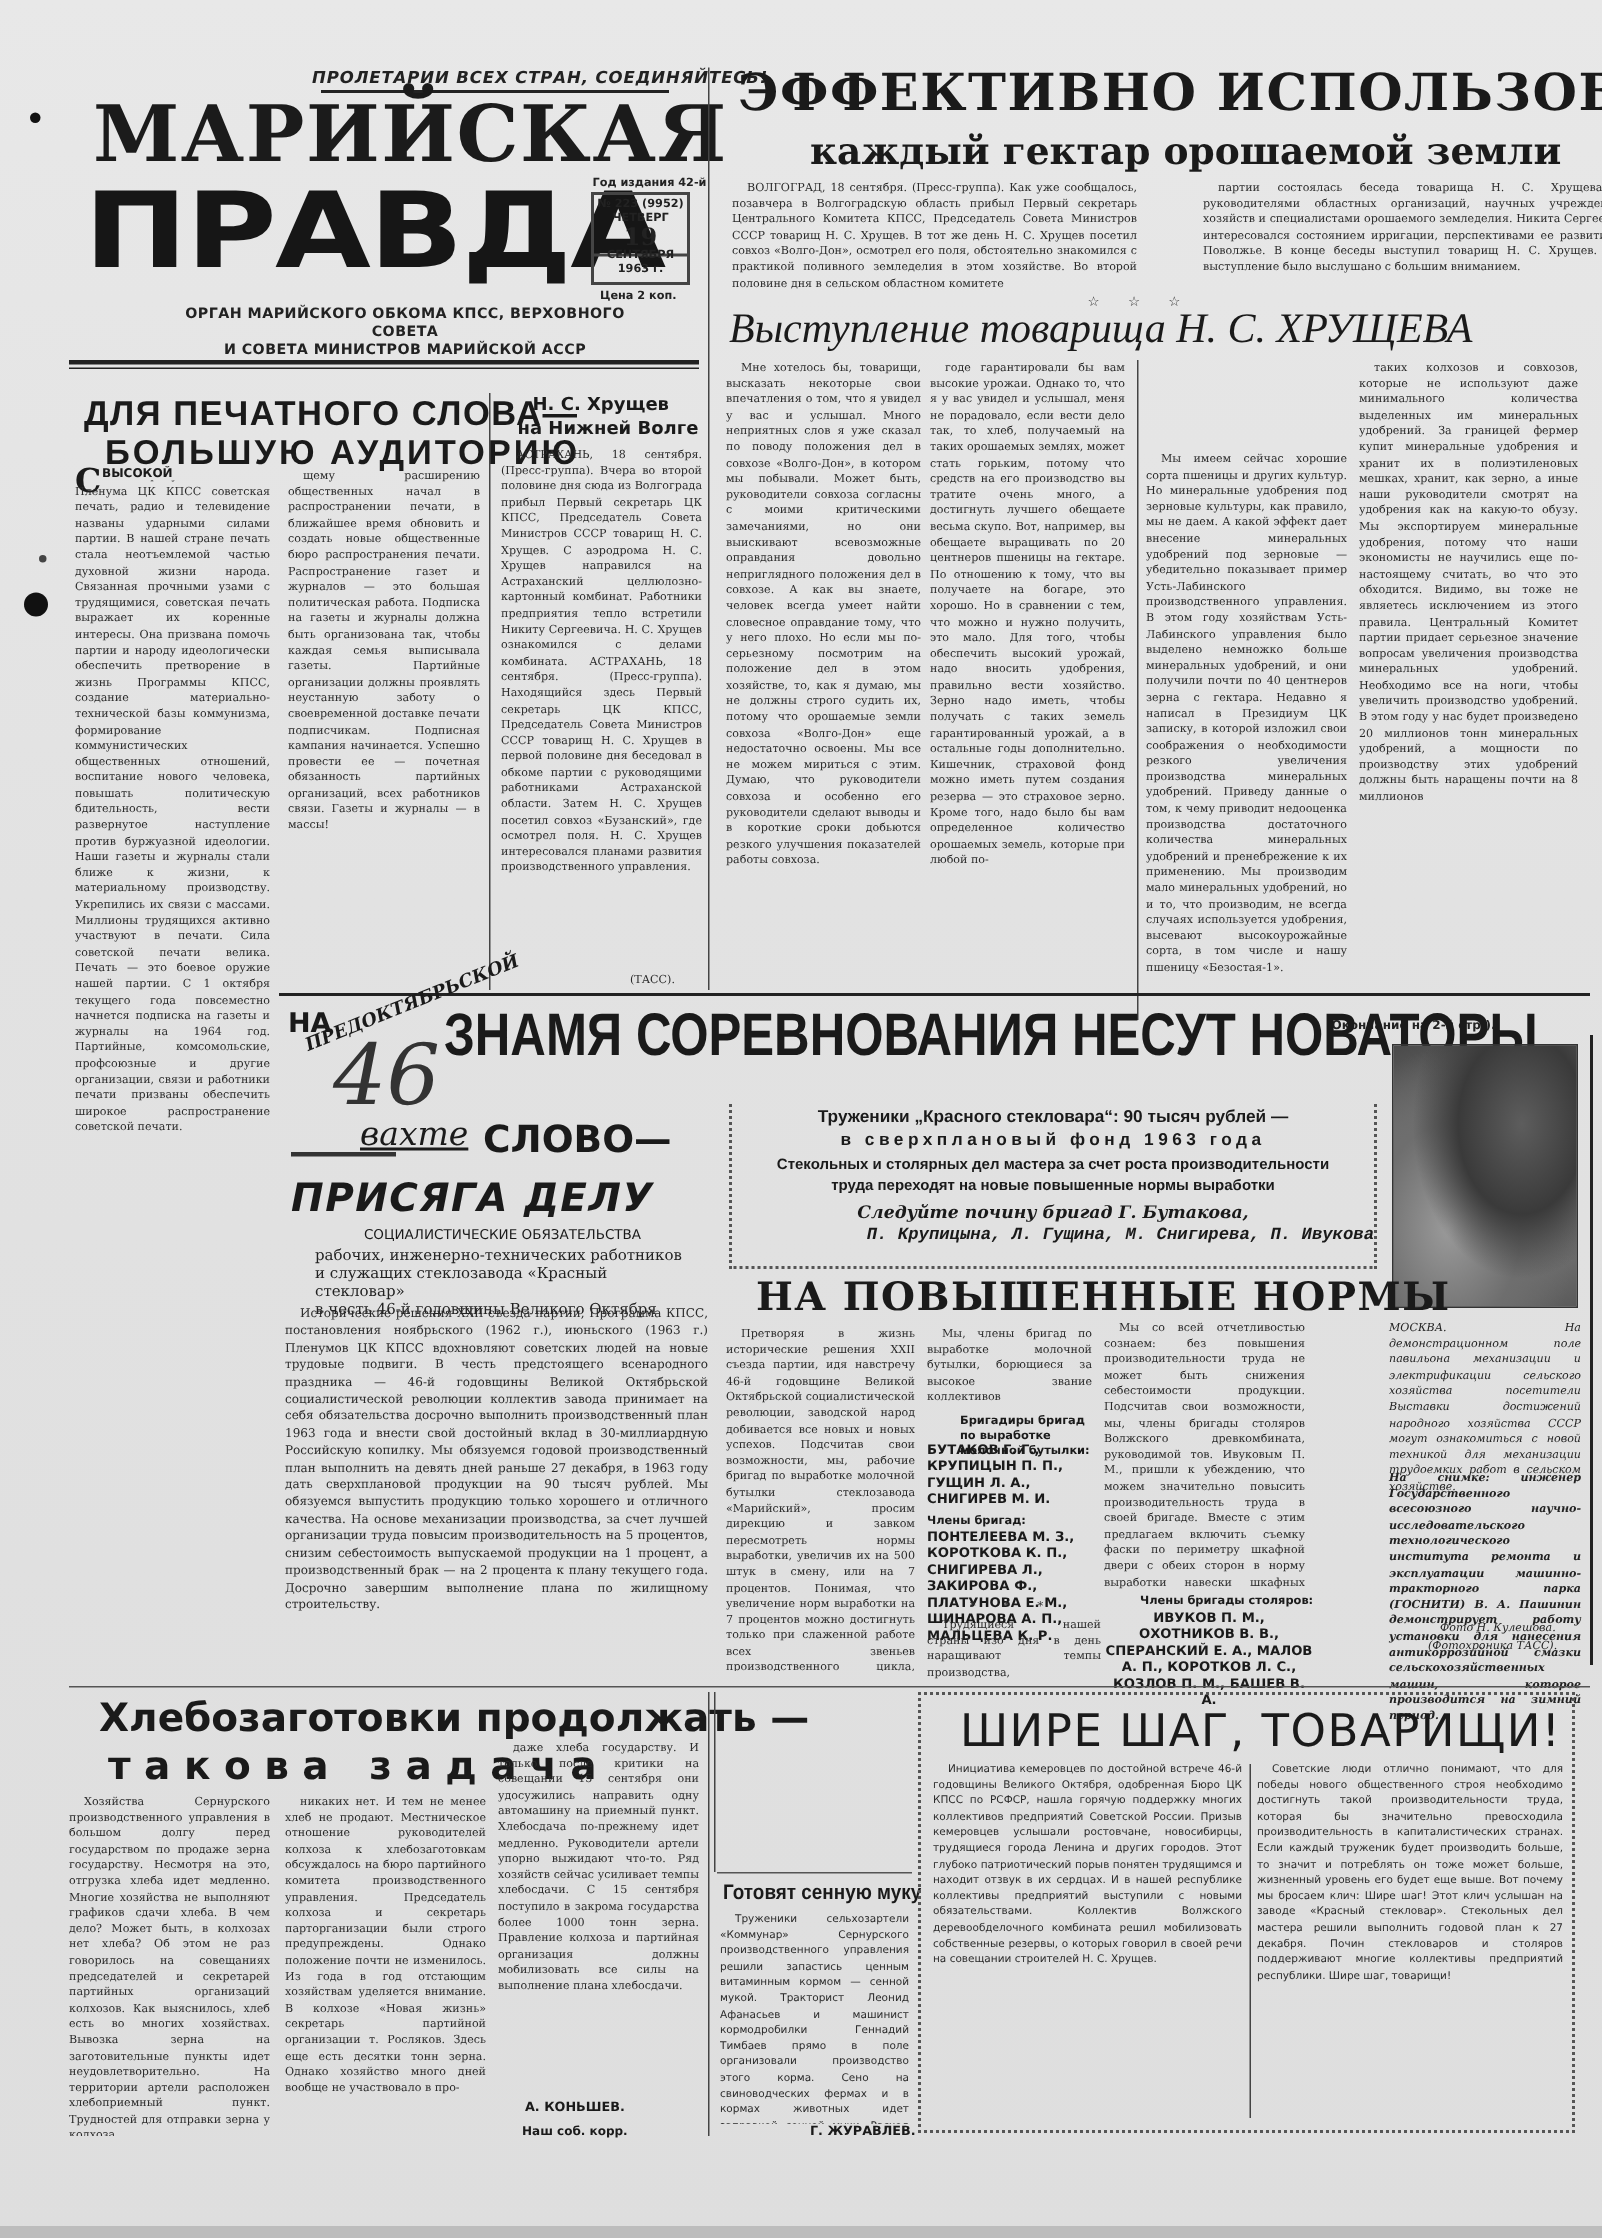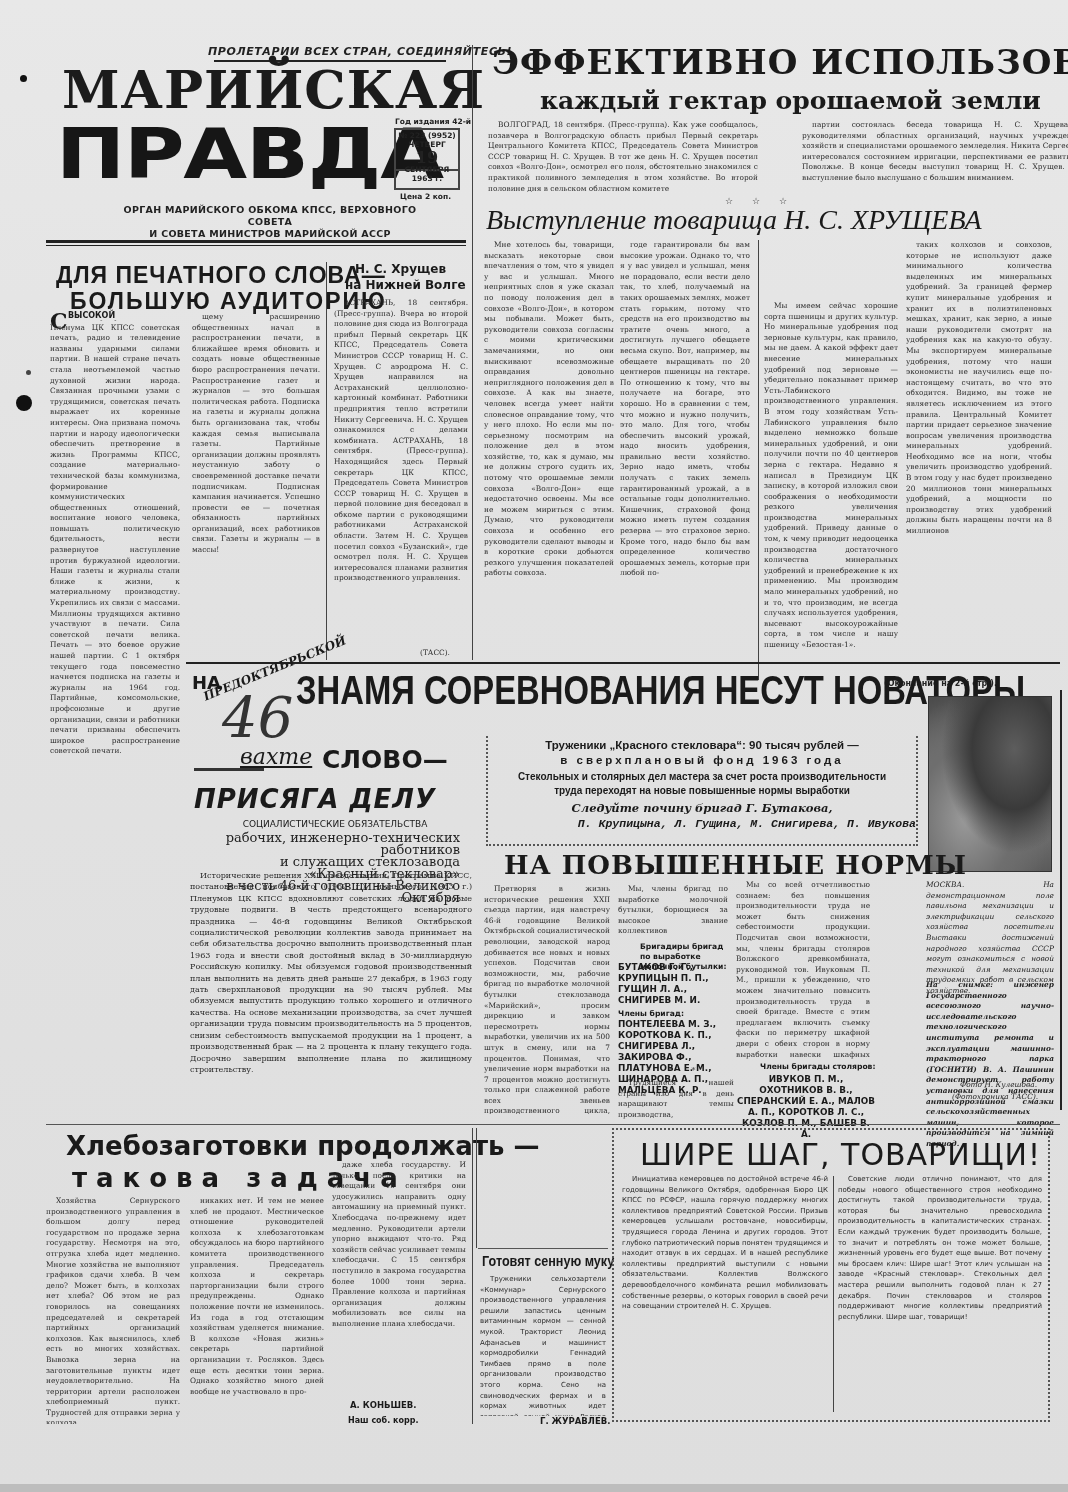--- a/index.html
+++ b/index.html
@@ -139,21 +139,21 @@
     <div class="abs" style="left:12px;top:20px;font-family:'DejaVu Serif',serif;font-style:italic;font-weight:bold;font-size:12px;transform:rotate(-22deg);transform-origin:left;white-space:nowrap;">ПРЕДОКТЯБРЬСКОЙ</div>
     <div class="abs" style="left:30px;top:18px;font-family:'DejaVu Serif',serif;font-style:italic;font-size:56px;line-height:60px;color:#333;">46</div>
     <div class="abs" style="left:48px;top:74px;font-family:'DejaVu Serif',serif;font-style:italic;font-size:22px;text-decoration:underline;">вахте</div>
     <div class="abs" style="left:2px;top:98px;width:70px;height:3px;background:#333;"></div>
   </div>
   <div class="abs h-cond" style="left:296px;top:668px;font-size:40px;line-height:44px;transform:scaleX(0.82);transform-origin:left;">ЗНАМЯ СОРЕВНОВАНИЯ НЕСУТ НОВАТОРЫ</div>
 
   <div class="abs h-big-serif" style="left:322px;top:746px;font-size:25px;line-height:28px;font-family:'DejaVu Sans',sans-serif;">СЛОВО—</div>
   <div class="abs" style="left:194px;top:784px;font-family:'DejaVu Sans',sans-serif;font-style:italic;font-weight:bold;font-size:26px;line-height:30px;letter-spacing:1px;white-space:nowrap;">ПРИСЯГА ДЕЛУ</div>
   <div class="abs sans" style="left:210px;top:818px;width:250px;text-align:center;font-size:9px;line-height:13px;">СОЦИАЛИСТИЧЕСКИЕ ОБЯЗАТЕЛЬСТВА</div>
-  <div class="abs" style="left:210px;top:832px;width:250px;text-align:right;font-size:13px;line-height:12px;color:#222;">
+  <div class="abs" style="left:210px;top:832px;width:250px;text-align:left;font-size:10px;line-height:12px;color:#222;">
     <div>рабочих, инженерно-технических работников</div>
     <div>и служащих стеклозавода «Красный стекловар»</div>
     <div>в честь 46-й годовщины Великого Октября</div>
   </div>
   <div class="abs txt" style="left:190px;top:870px;width:282px;height:250px;font-size:8px;line-height:11.4px;">
       <p>Исторические решения XXII съезда партии, Программа КПСС, постановления ноябрьского (1962 г.), июньского (1963 г.) Пленумов ЦК КПСС вдохновляют советских людей на новые трудовые подвиги. В честь предстоящего всенародного праздника — 46-й годовщины Великой Октябрьской социалистической революции коллектив завода принимает на себя обязательства досрочно выполнить производственный план 1963 года и внести свой достойный вклад в 30-миллиардную Российскую копилку. Мы обязуемся годовой производственный план выполнить на девять дней раньше 27 декабря, в 1963 году дать сверхплановой продукции на 90 тысяч рублей. Мы обязуемся выпустить продукцию только хорошего и отличного качества. На основе механизации производства, за счет лучшей организации труда повысим производительность на 5 процентов, снизим себестоимость выпускаемой продукции на 1 процент, а производственный брак — на 2 процента к плану текущего года. Досрочно завершим выполнение плана по жилищному строительству.</p>
     </div>
 
   <div class="dotted-box" style="left:388px;top:736px;width:300px;height:0;border-width:0;"></div>
   <div class="dotted-box" style="left:486px;top:736px;width:432px;height:110px;border-top:none;">

